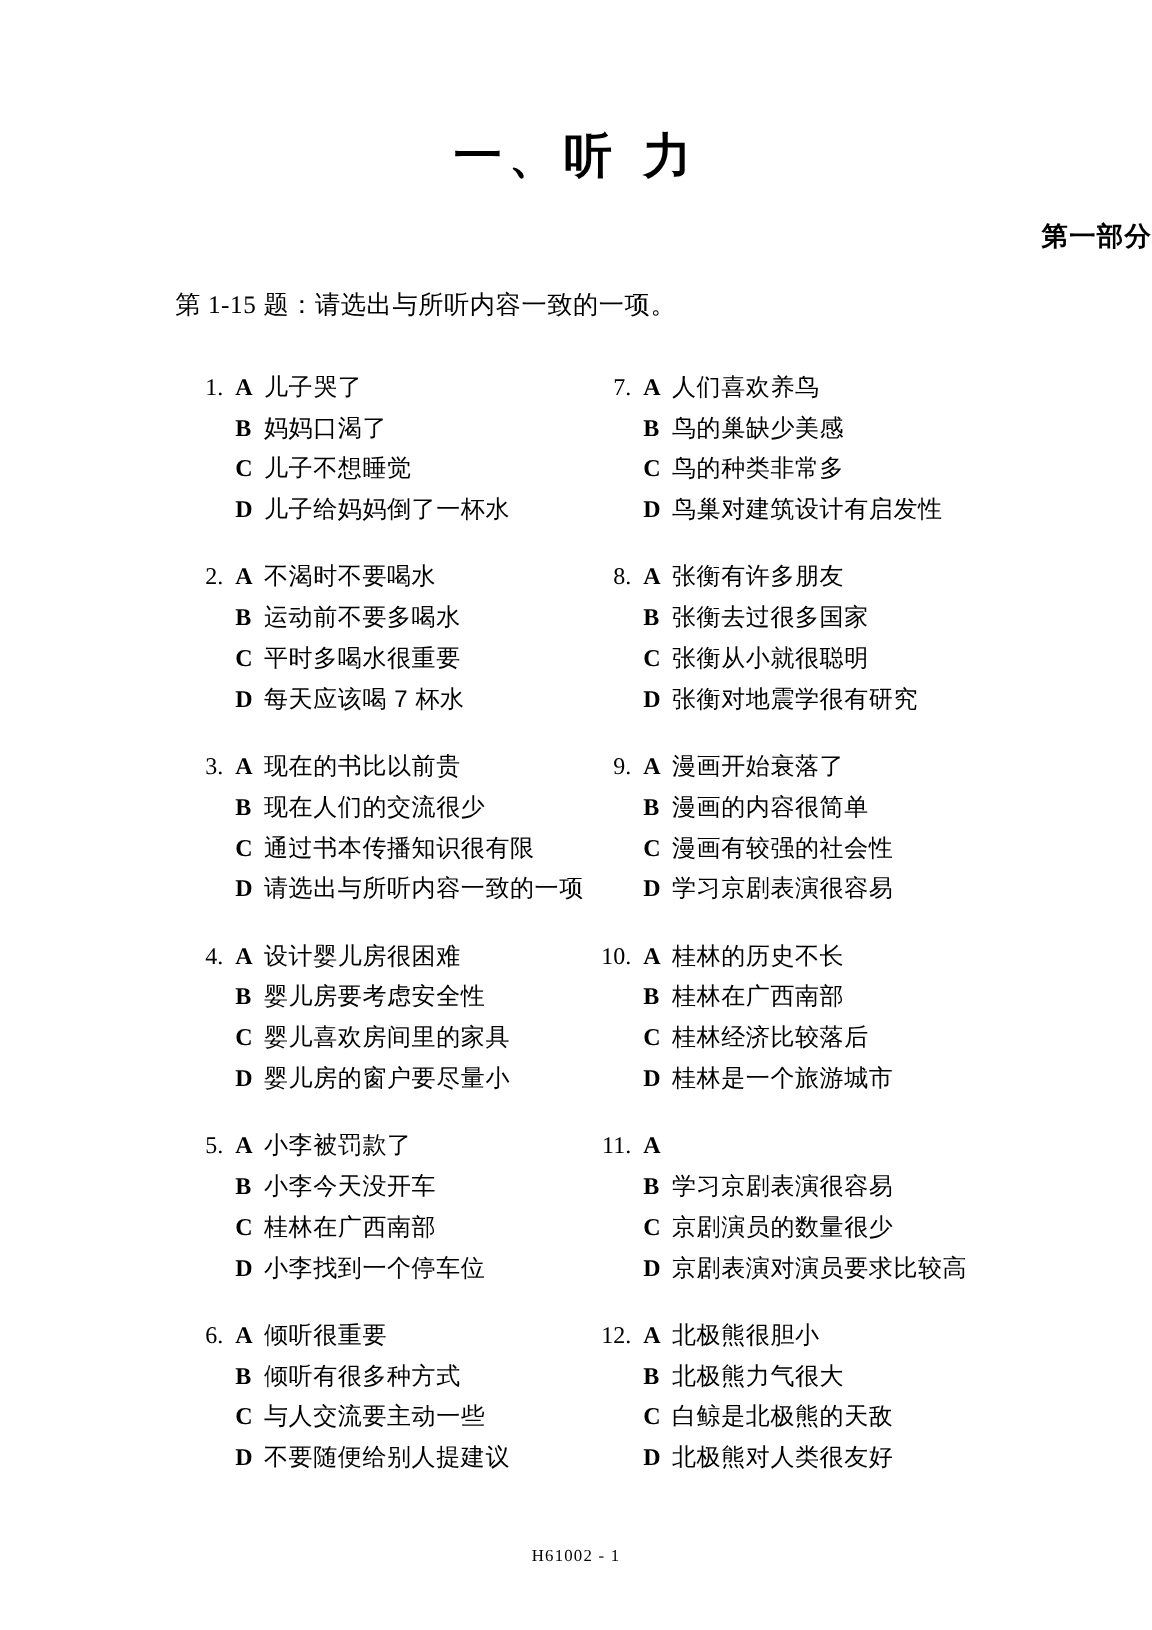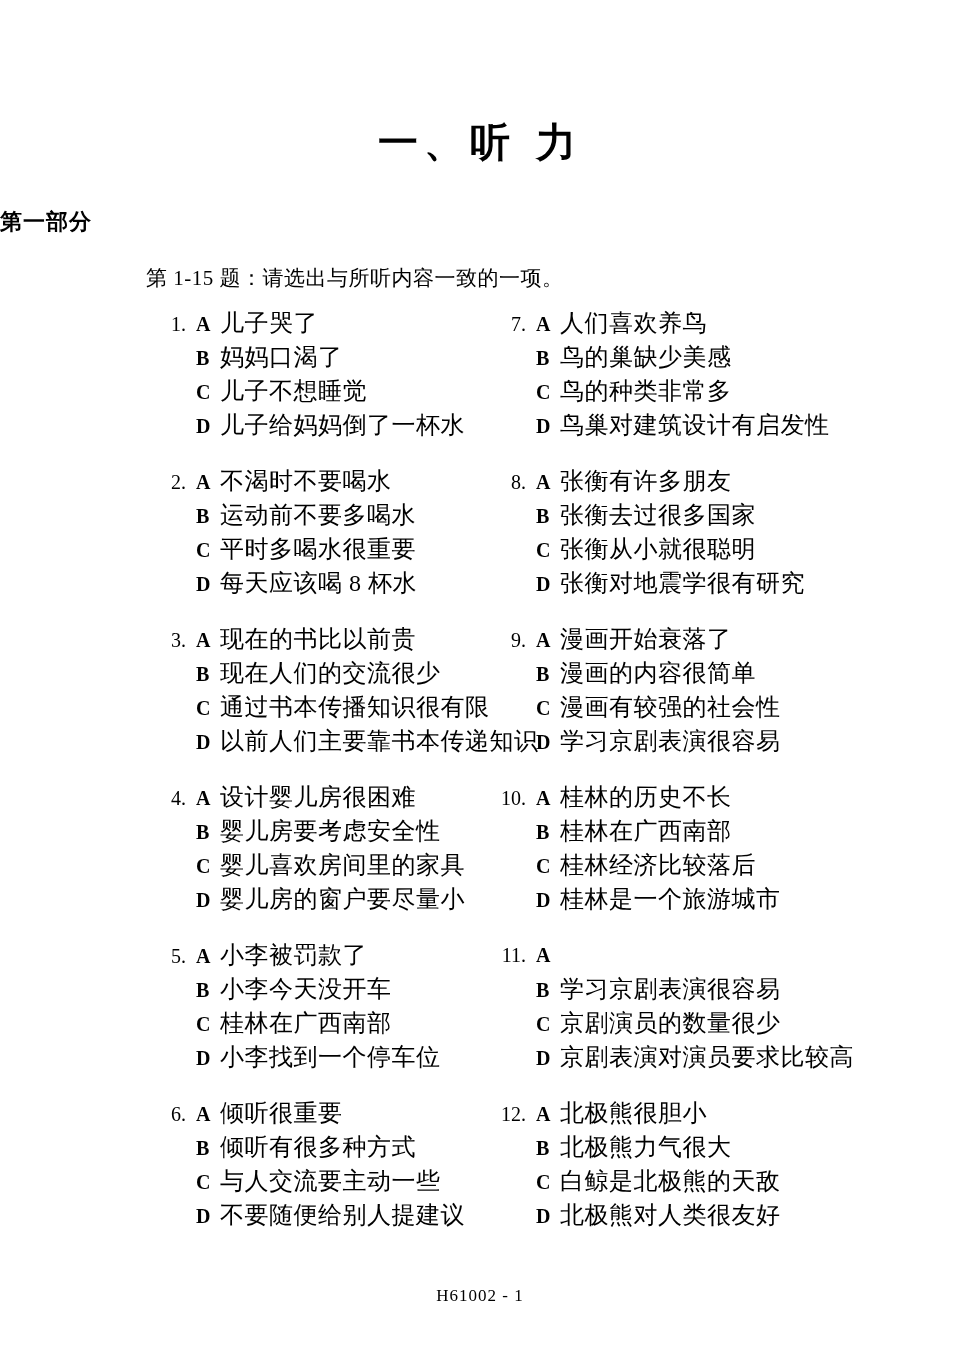--- a/index.html
+++ b/index.html
@@ -23,27 +23,27 @@
     padding: 0;
   }
 
   
   .main-title {
     text-align: center;
     font-family: "DejaVu Sans", "Liberation Sans", sans-serif;
     font-weight: bold;
     font-size: 40px;
     letter-spacing: 6px;
-    margin: 12px;
+    margin: 0;
     padding-top: 108px;
     line-height: 1.1;
   }
 
   .section-title {
-    text-align: left;
+    text-align: right;
     font-family: "DejaVu Sans", "Liberation Sans", sans-serif;
     font-weight: bold;
     font-size: 22px;
     letter-spacing: 1px;
     margin: 0;
     padding-top: 34px;
     line-height: 1.1;
   }
 
   .instruction {
@@ -96,34 +96,34 @@
 
   .opt-letter {
     width: 24px;
     flex: 0 0 auto;
     font-family: "Liberation Serif", "DejaVu Serif", serif;
     font-weight: bold;
     font-size: 20px;
   }
 
   .opt-text {
-    font-family: Liberation Serif, serif;
-    font-size: 24px;
+    font-family: Liberation Sans, sans-serif;
+    font-size: 20px;
     letter-spacing: 0.5px;
   }
 
   
   .footer {
     position: absolute;
     bottom: 52px;
     left: 0;
     width: 960px;
     text-align: center;
     font-family: "Liberation Serif", "DejaVu Serif", serif;
-    font-size: 17px;
+    font-size: 14px;
     letter-spacing: 1px;
   }
 </style>
 </head>
 <body>
 
 <div class="page">
 
   <h1 class="main-title">一、听 力</h1>
 
@@ -167,21 +167,21 @@
             <span class="opt-text">运动前不要多喝水</span>
           </div>
           <div class="option-row">
             <span class="qnum"></span>
             <span class="opt-letter">C</span>
             <span class="opt-text">平时多喝水很重要</span>
           </div>
           <div class="option-row">
             <span class="qnum"></span>
             <span class="opt-letter">D</span>
-            <span class="opt-text">每天应该喝 8 杯水</span>
+            <span class="opt-text">每天应该喝 7 杯水</span>
           </div>
         </div>
         <div class="question">
           <div class="option-row">
             <span class="qnum">3.</span>
             <span class="opt-letter">A</span>
             <span class="opt-text">现在的书比以前贵</span>
           </div>
           <div class="option-row">
             <span class="qnum"></span>
@@ -189,21 +189,21 @@
             <span class="opt-text">现在人们的交流很少</span>
           </div>
           <div class="option-row">
             <span class="qnum"></span>
             <span class="opt-letter">C</span>
             <span class="opt-text">通过书本传播知识很有限</span>
           </div>
           <div class="option-row">
             <span class="qnum"></span>
             <span class="opt-letter">D</span>
-            <span class="opt-text">以前人们主要靠书本传递知识</span>
+            <span class="opt-text">请选出与所听内容一致的一项</span>
           </div>
         </div>
         <div class="question">
           <div class="option-row">
             <span class="qnum">4.</span>
             <span class="opt-letter">A</span>
             <span class="opt-text">设计婴儿房很困难</span>
           </div>
           <div class="option-row">
             <span class="qnum"></span>

